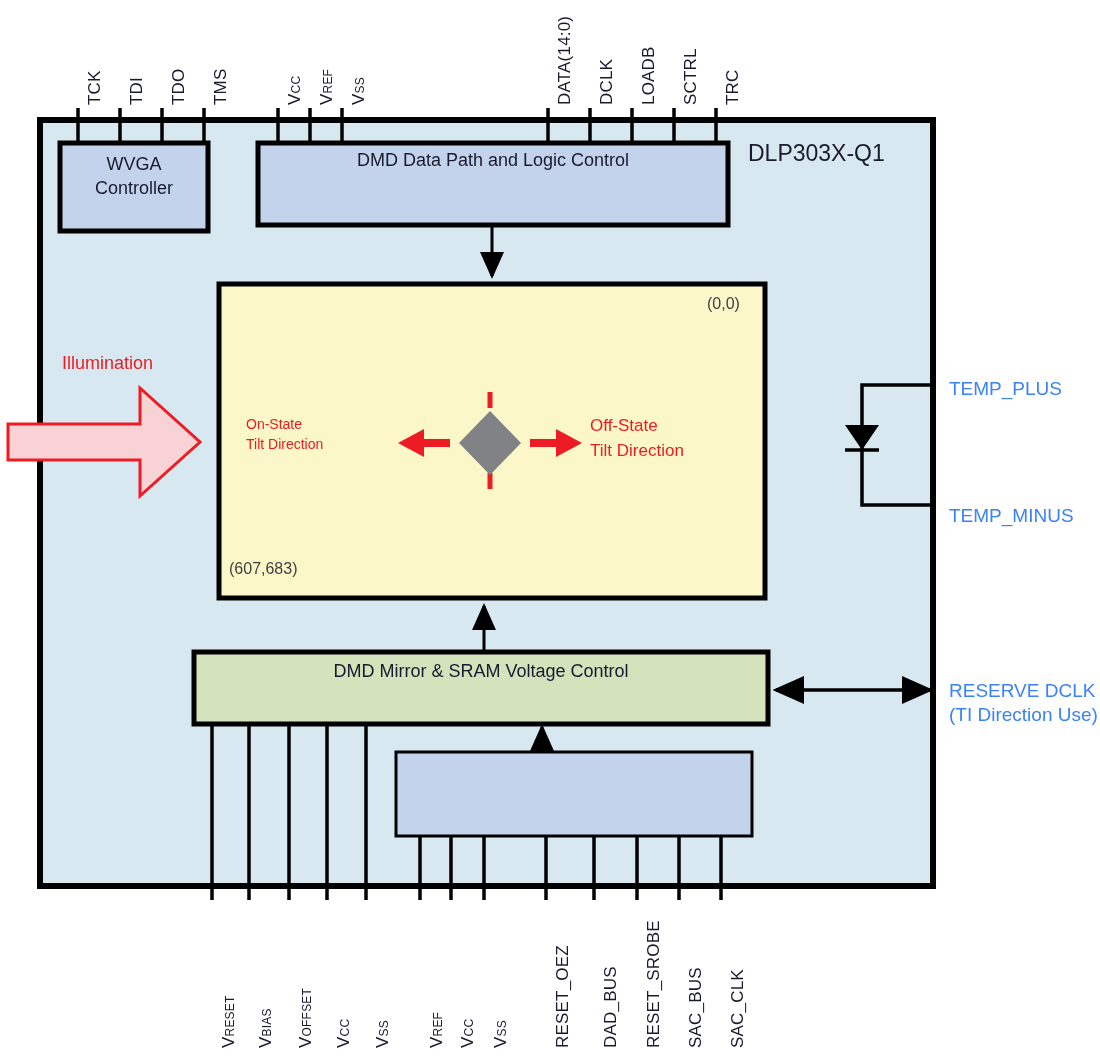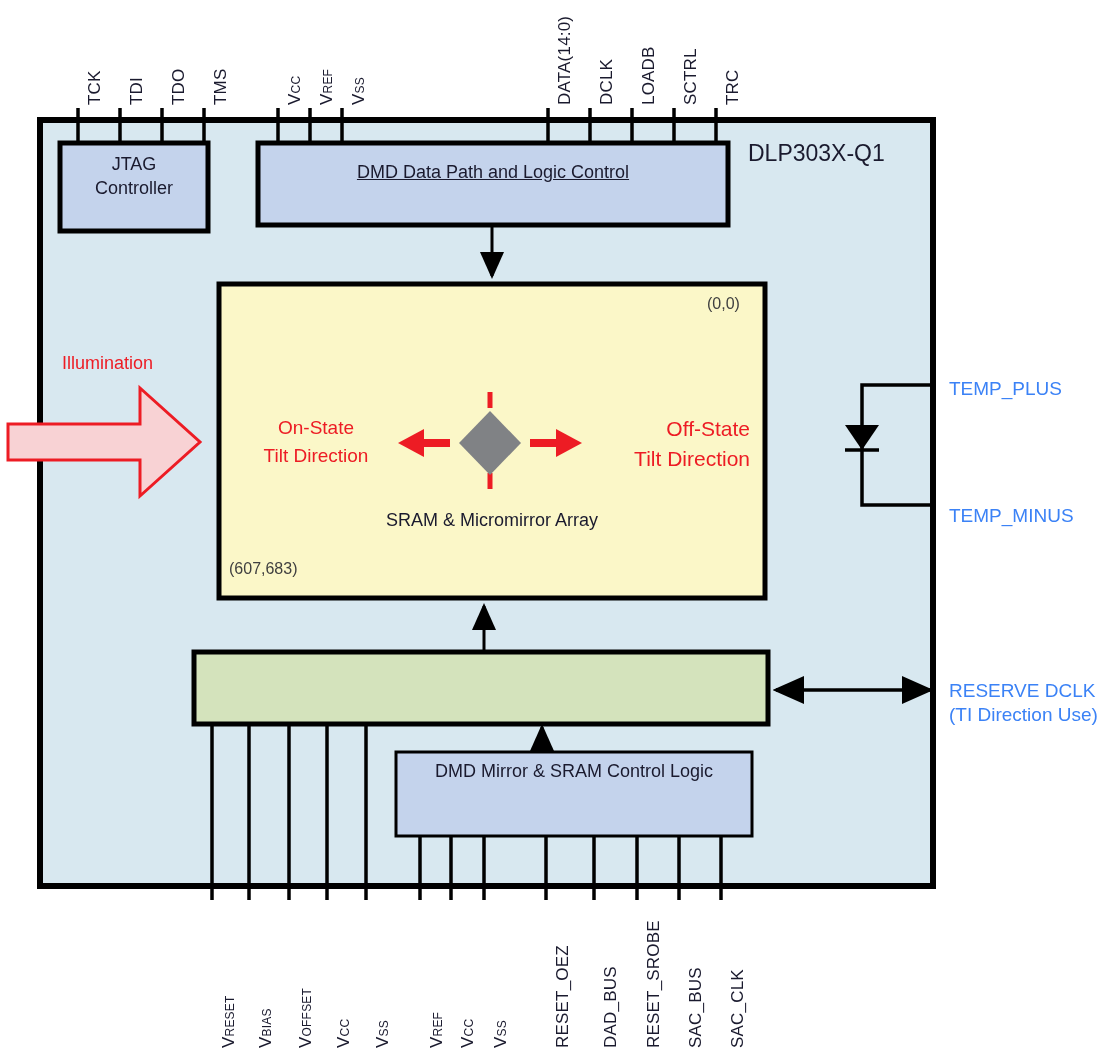--- a/index.html
+++ b/index.html
@@ -116,41 +116,40 @@
       <line x1="450" y1="443" x2="418" y2="443"></line>
       <line x1="530" y1="443" x2="562" y2="443"></line>
     </g>
     <polygon points="398,443 424,429 424,457" fill="#ed1c24"></polygon>
     <polygon points="582,443 556,429 556,457" fill="#ed1c24"></polygon>
   </svg>
 
   <div class="lbl" style="left:748px;top:140px;font-size:23px;">DLP303X-Q1</div>
 
   <div class="lbl blocktext" style="left:60px;top:152px;width:148px;line-height:1.35;">
-    <div>JTAG</div>
+    <div>WVGA</div>
     <div>Controller</div>
   </div>
 
-  <div class="lbl blocktext" style="left:258px;top:162px;width:470px;text-decoration:underline;">DMD Data Path and Logic Control</div>
+  <div class="lbl blocktext" style="left:258px;top:150px;width:470px;">DMD Data Path and Logic Control</div>
 
   <div class="lbl blocktext" style="left:219px;top:508px;width:546px;line-height:1.35;">
-    <div>SRAM &amp; Micromirror Array</div>
   </div>
 
+  <div class="lbl blocktext" style="left:194px;top:661px;width:574px;">DMD Mirror &amp; SRAM Voltage Control</div>
 
-  <div class="lbl blocktext" style="left:396px;top:761px;width:356px;">DMD Mirror &amp; SRAM Control Logic</div>
 
   <div class="lbl coord" style="left:707px;top:295px;">(0,0)</div>
   <div class="lbl coord" style="left:229px;top:560px;">(607,683)</div>
 
-  <div class="lbl red" style="left:246px;top:414px;width:140px;text-align:center;font-size:19px;line-height:1.45;">
+  <div class="lbl red" style="left:246px;top:414px;width:140px;font-size:14px;line-height:1.45;">
     <div>On-State</div>
     <div>Tilt Direction</div>
   </div>
-  <div class="lbl red" style="left:590px;top:414px;width:160px;text-align:right;font-size:21px;line-height:1.45;">
+  <div class="lbl red" style="left:590px;top:414px;width:160px;text-align:left;font-size:17px;line-height:1.45;">
     <div>Off-State</div>
     <div>Tilt Direction</div>
   </div>
 
   <div class="lbl red" style="left:62px;top:353px;font-size:18px;">Illumination</div>
 
   <div class="lbl side" style="left:949px;top:377px;">TEMP_PLUS</div>
   <div class="lbl side" style="left:949px;top:504px;">TEMP_MINUS</div>
   <div class="lbl side" style="left:949px;top:679px;">
     <div>RESERVE DCLK</div>

